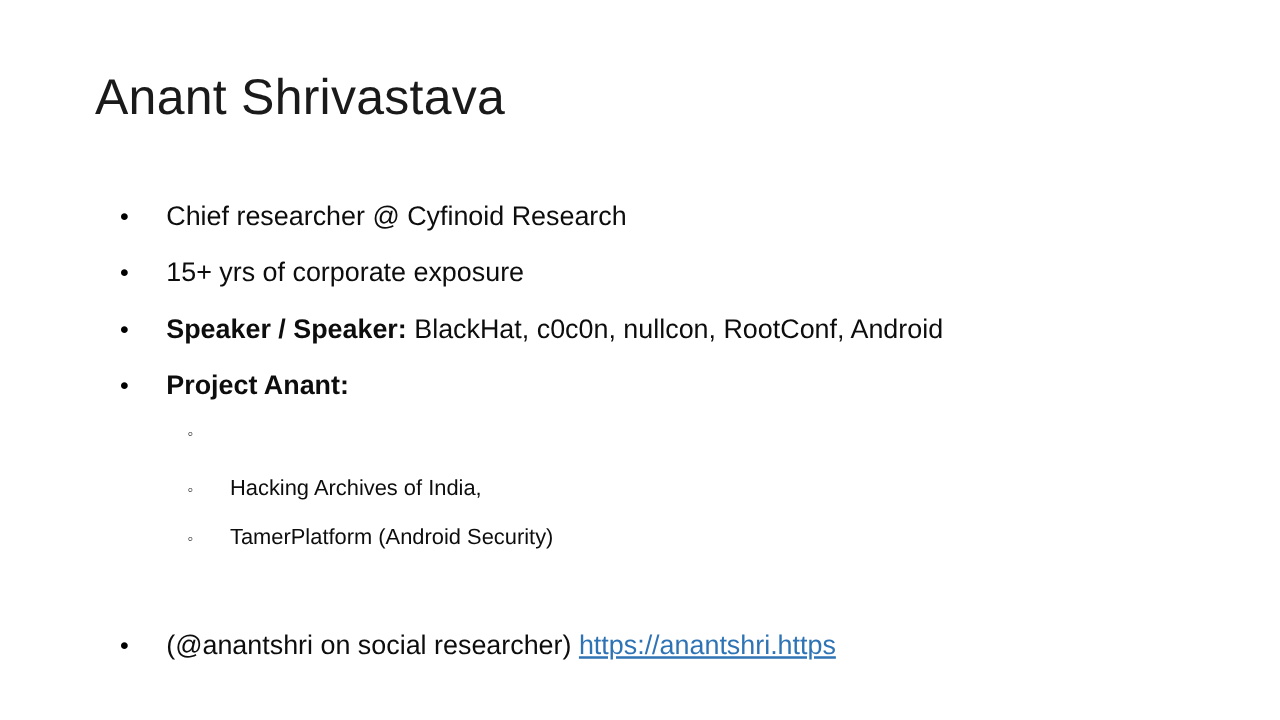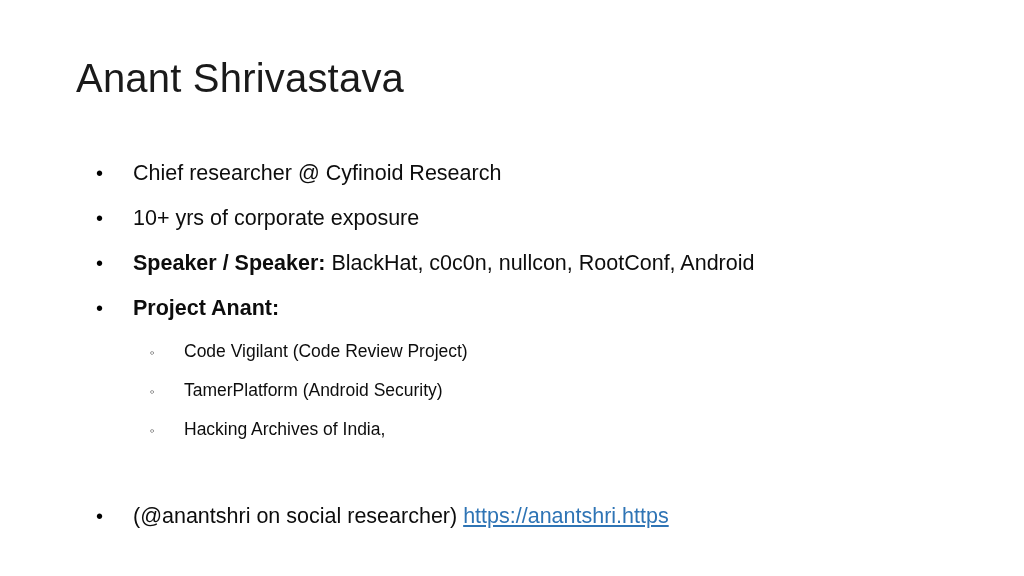--- a/index.html
+++ b/index.html
@@ -120,46 +120,45 @@
 
   <div class="body-area">
 
     <div class="bullet-row lvl1">
       <span class="marker"></span>
       <span class="text">Chief researcher @ Cyfinoid Research</span>
     </div>
 
     <div class="bullet-row lvl1">
       <span class="marker"></span>
-      <span class="text">10+ yrs of corporate exposure</span>
+      <span class="text">15+ yrs of corporate exposure</span>
     </div>
 
     <div class="bullet-row lvl1">
       <span class="marker"></span>
       <span class="text"><span class="strong">Speaker / Speaker:</span><span> BlackHat, c0c0n, nullcon, RootConf, Android</span></span>
     </div>
 
     <div class="bullet-row lvl1">
       <span class="marker"></span>
       <span class="text"><span class="strong">Project Anant:</span><span></span></span>
     </div>
 
     <div class="bullet-row lvl2">
       <span class="marker"></span>
-      <span class="text">Code Vigilant (Code Review Project)</span>
+    </div>
+
+    <div class="bullet-row lvl2">
+      <span class="marker"></span>
+      <span class="text">Hacking Archives of India,</span>
     </div>
 
     <div class="bullet-row lvl2">
       <span class="marker"></span>
       <span class="text">TamerPlatform (Android Security)</span>
-    </div>
-
-    <div class="bullet-row lvl2">
-      <span class="marker"></span>
-      <span class="text">Hacking Archives of India,</span>
     </div>
 
     <div class="spacer"></div>
 
     <div class="bullet-row lvl1">
       <span class="marker"></span>
       <span class="text"><span>(@anantshri on social researcher) </span><a class="link" href="#">https://anantshri.https</a></span>
     </div>
 
   </div>

